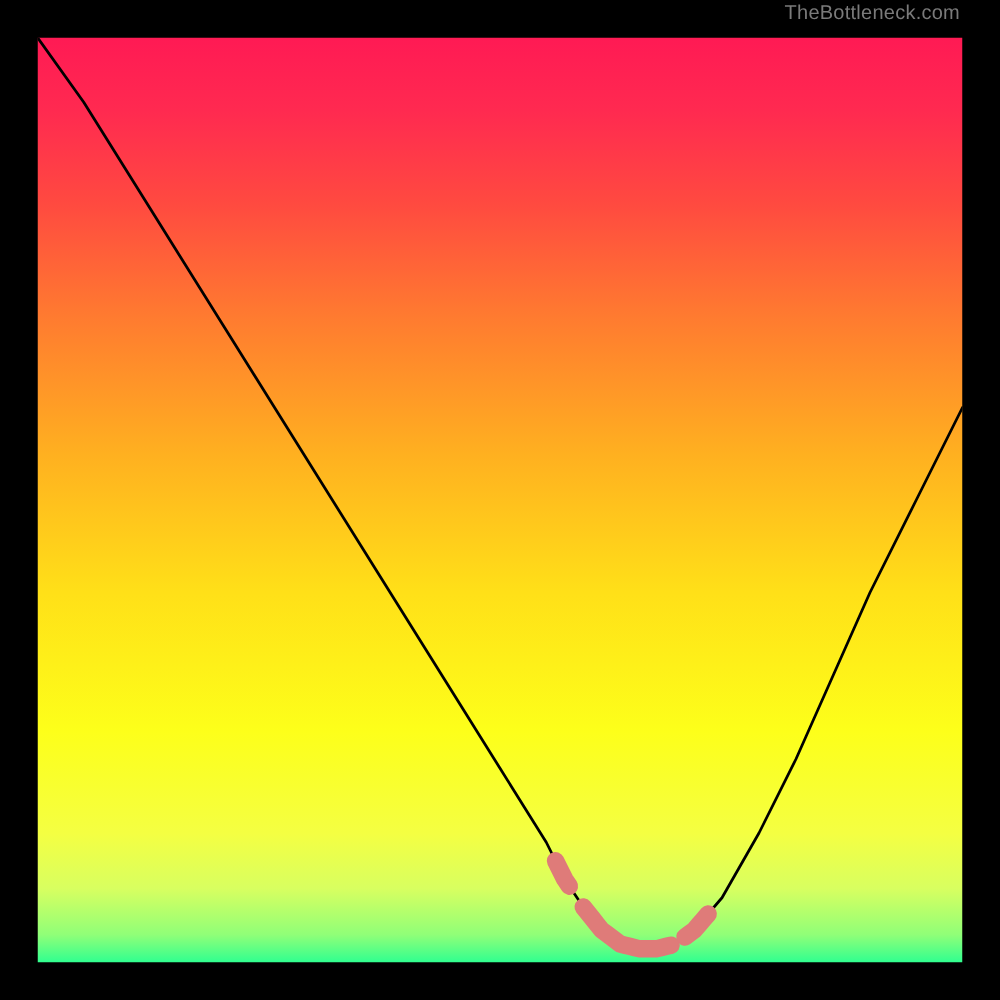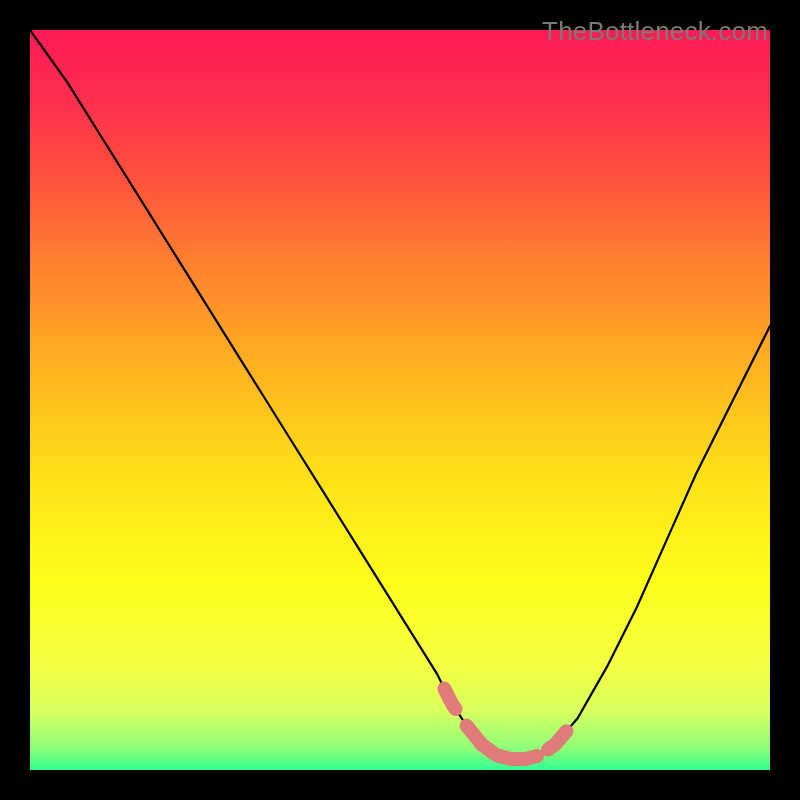--- a/index.html
+++ b/index.html
@@ -19,24 +19,24 @@
   }
   .gradient-bg {
     position: absolute;
     left: 0;
     top: 0;
     width: 100%;
     height: 100%;
   }
   .watermark {
     position: absolute;
-    top: 16px;
+    top: 2px;
     right: 32px;
     font-family: Arial, Helvetica, sans-serif;
-    font-size: 26px;
+    font-size: 16px;
     font-weight: 500;
     color: #7a7a7a;
     letter-spacing: 0.2px;
   }
   .svg-layer {
     position: absolute;
     left: 0;
     top: 0;
     width: 100%;
     height: 100%;

